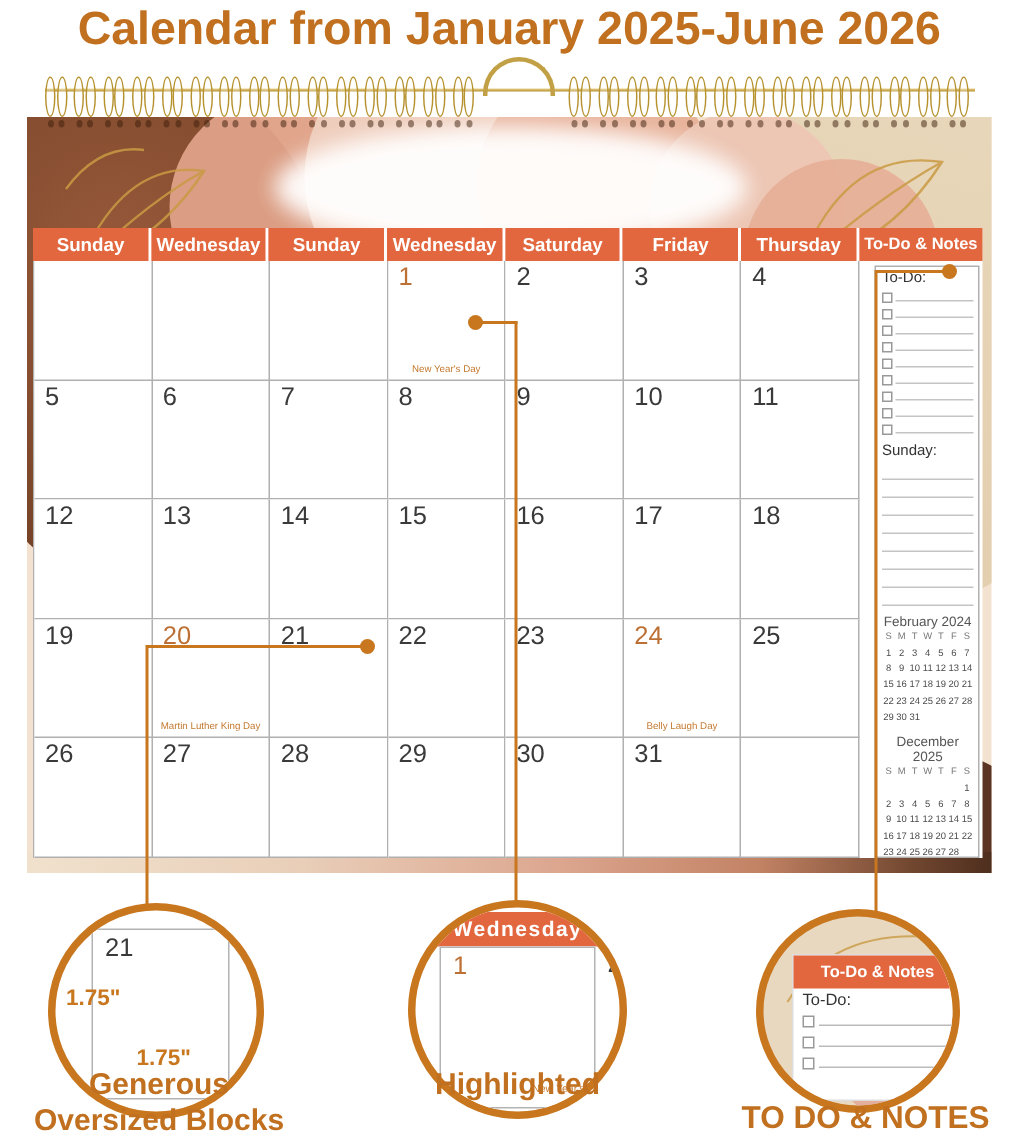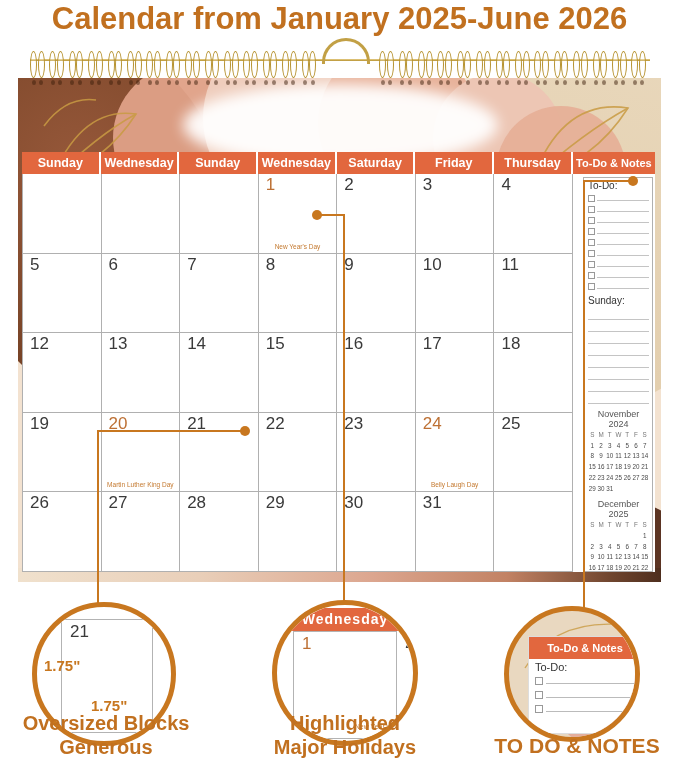--- a/index.html
+++ b/index.html
@@ -313,21 +313,21 @@
           <div class="nline"></div>
           <div class="nline"></div>
           <div class="nline"></div>
           <div class="nline"></div>
           <div class="nline"></div>
           <div class="nline"></div>
           <div class="nline"></div>
         </div>
       <div id="minicals">
           <div class="mc">
-            <div class="mct">November 2024</div>
+            <div class="mct">February 2024</div>
             <div class="mcg">
               <span class="mch">S</span>
               <span class="mch">M</span>
               <span class="mch">T</span>
               <span class="mch">W</span>
               <span class="mch">T</span>
               <span class="mch">F</span>
               <span class="mch">S</span>
               <span class="mcd">1</span>
               <span class="mcd">2</span>
@@ -590,22 +590,21 @@
             <div class="prow">
               <i class="pcb"></i>
               <i class="pln"></i>
             </div>
           </div>
       </div>
     </div>
   </div>
 
   <div id="lab1" class="caption">
+    <div>Generous</div>
     <div>Oversized Blocks</div>
-    <div>Generous</div>
   </div>
   <div id="lab2" class="caption">
     <div>Highlighted</div>
-    <div>Major Holidays</div>
   </div>
   <div id="lab3" class="caption">TO DO &amp; NOTES</div>
 
 </div>
 
 </body></html>

